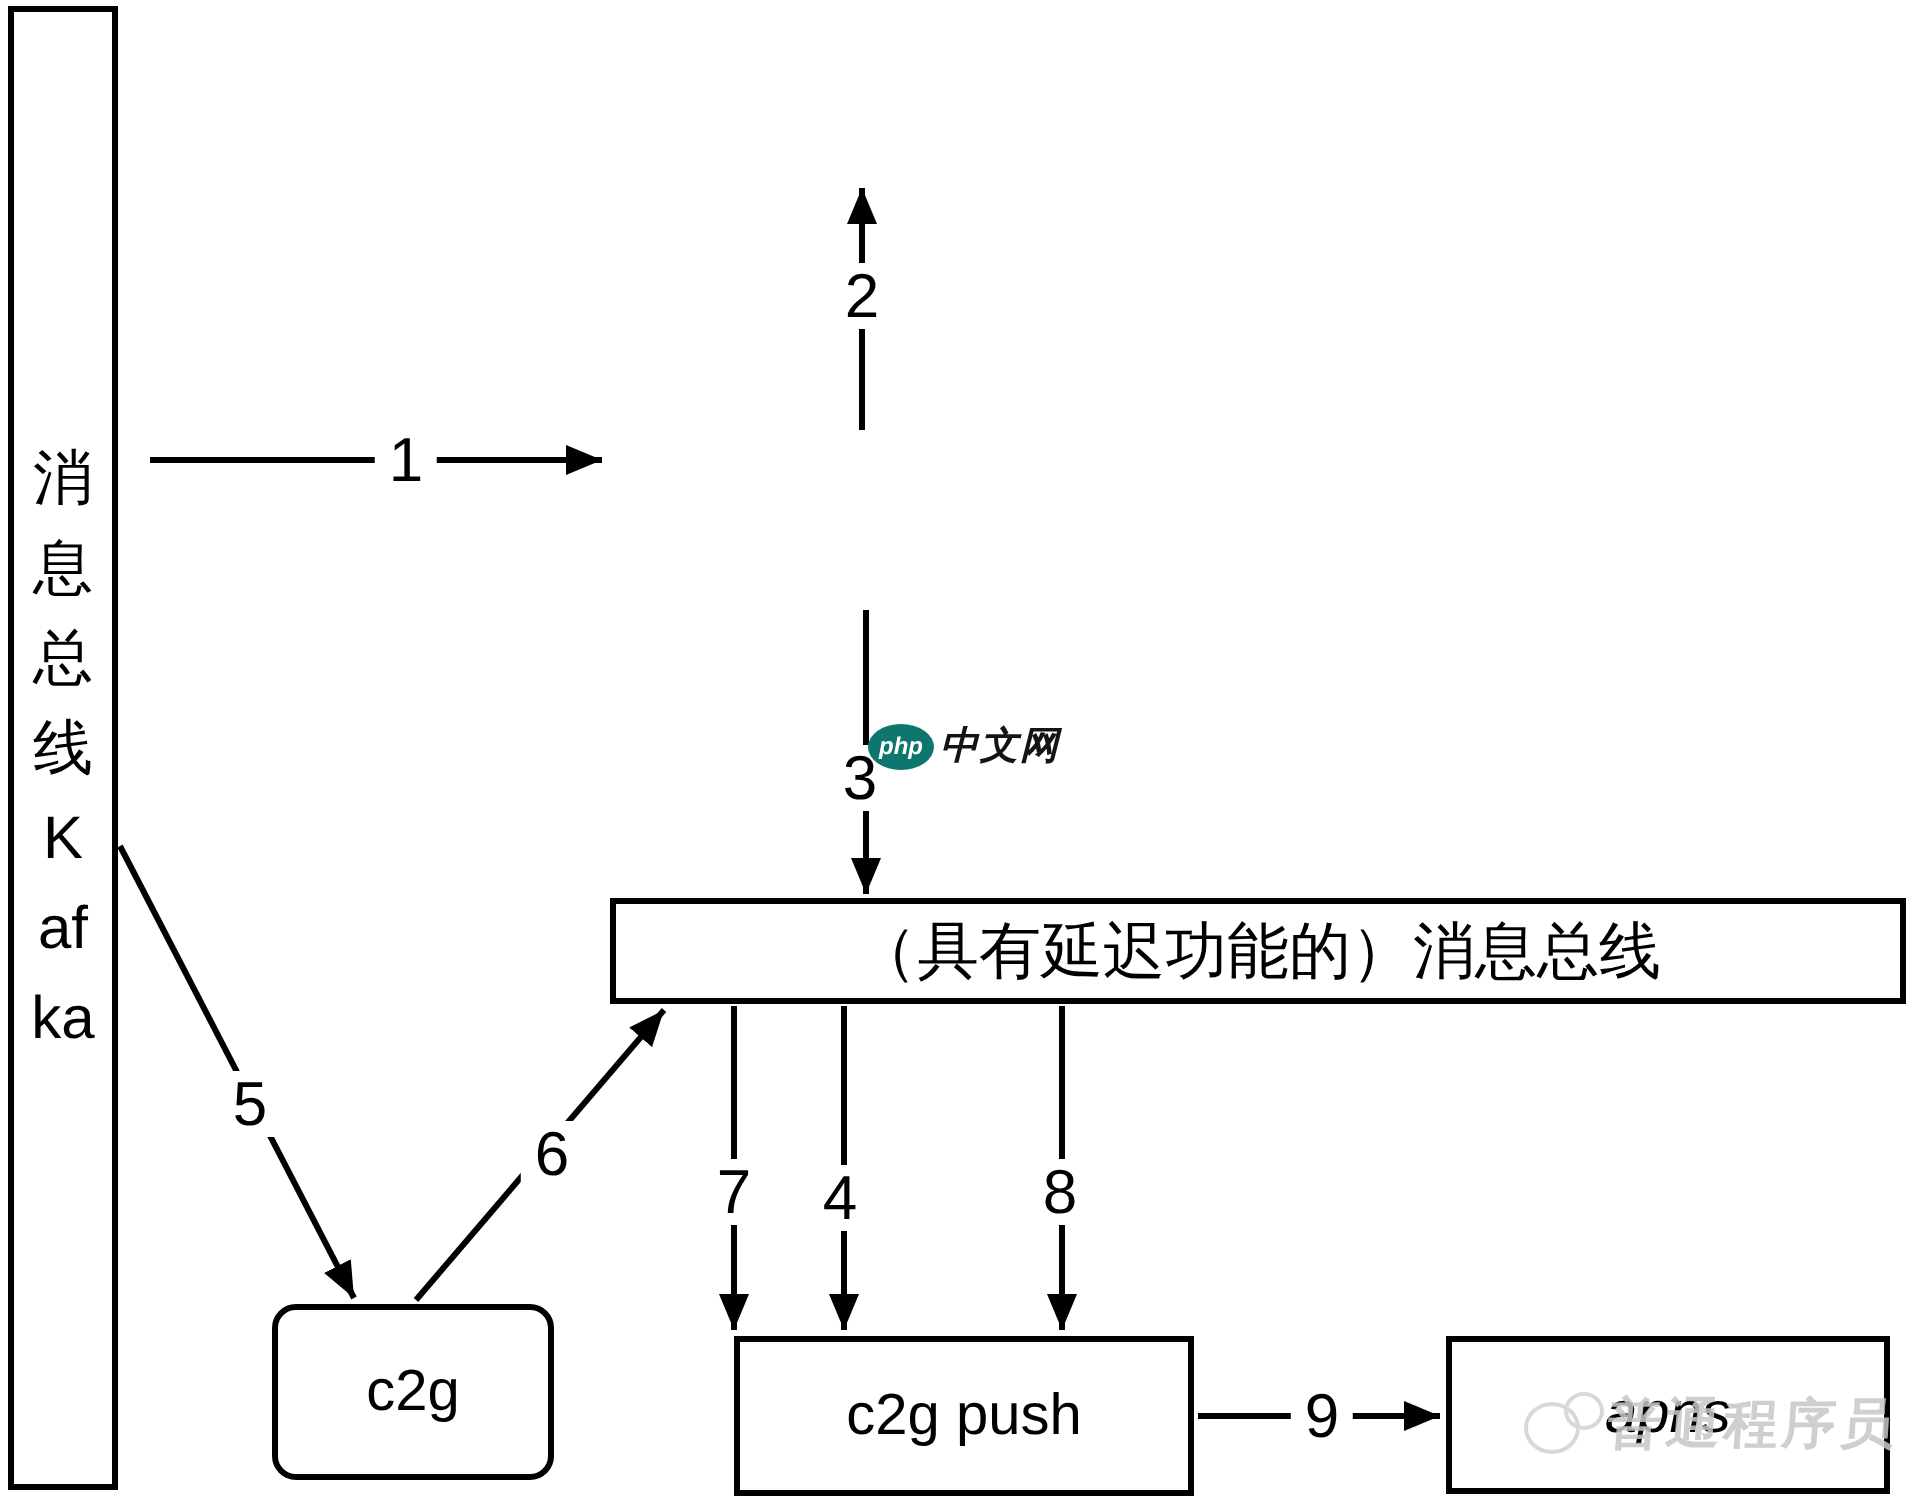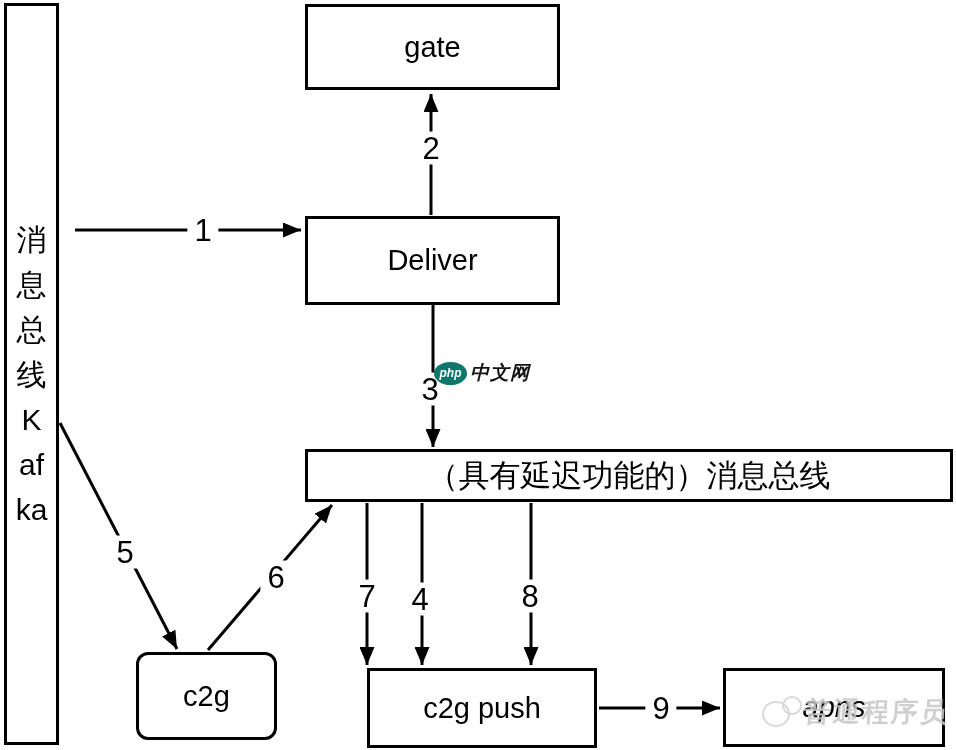--- a/index.html
+++ b/index.html
@@ -64,27 +64,21 @@
   <div class="box" style="left:4px;top:3px;width:55px;height:742px;">
     <div class="vlabel">消
 息
 总
 线
 K
 af
 ka</div>
   </div>
 
-  <div class="box" style="left:305px;top:4px;width:255px;height:86px;">
-    <span>gate</span>
-  </div>
 
-  <div class="box" style="left:305px;top:216px;width:255px;height:89px;">
-    <span>Deliver</span>
-  </div>
 
   <div class="box wide" style="left:305px;top:449px;width:648px;height:53px;">
     <span>（具有延迟功能的）消息总线</span>
   </div>
 
   <div class="box" style="left:136px;top:652px;width:141px;height:88px;border-radius:12px;">
     <span>c2g</span>
   </div>
 
   <div class="box" style="left:367px;top:668px;width:230px;height:80px;">

